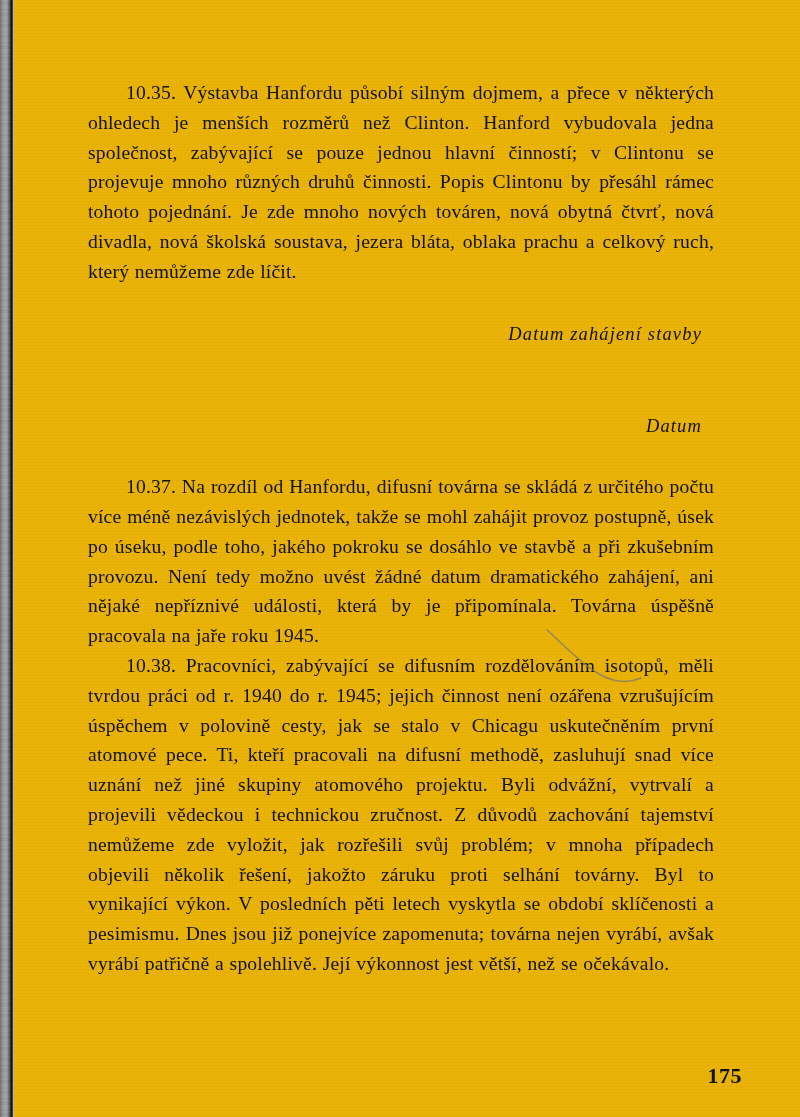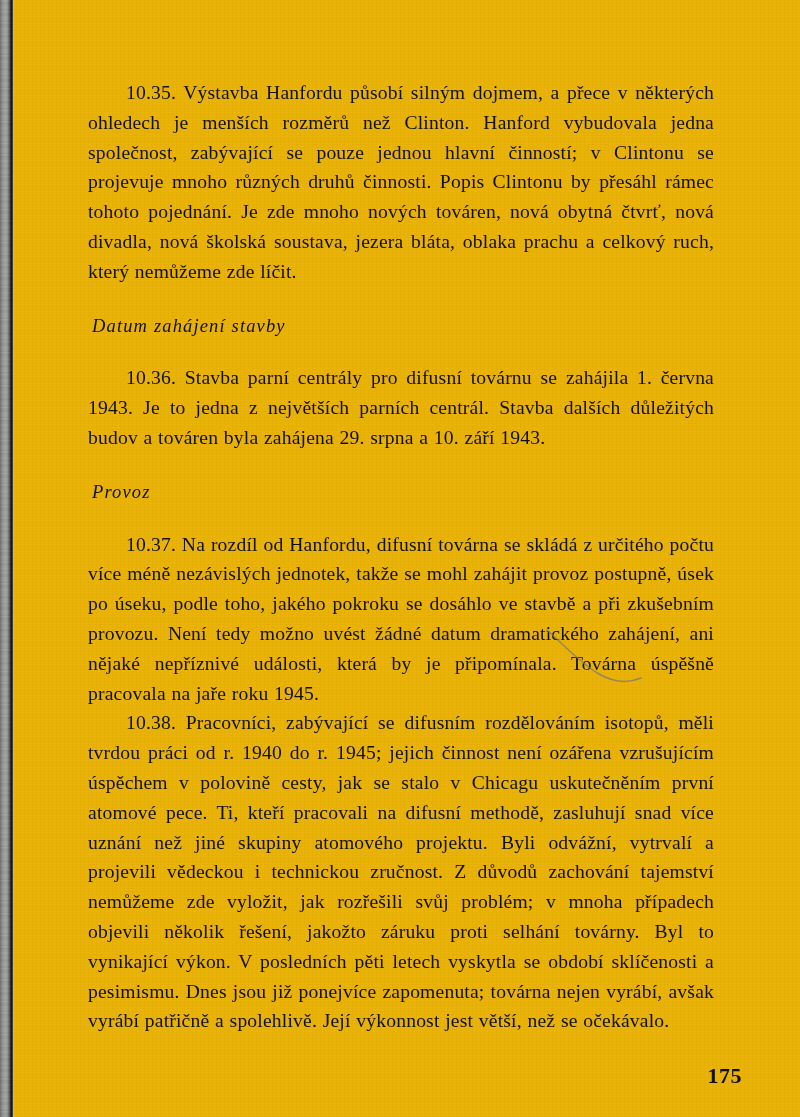--- a/index.html
+++ b/index.html
@@ -65,22 +65,22 @@
     line-height: 29.8px;
     letter-spacing: .18px;
     word-spacing: .6px;
     -webkit-font-smoothing: none;
   }
   p.para.indent {
     text-indent: 38px;
   }
 
   h2.section-heading {
-    margin: 4px;
-    text-align: left;
+    margin: 12px;
+    text-align: right;
     font-style: italic;
     font-weight: normal;
     font-size: 18.5px;
     line-height: 29.8px;
     letter-spacing: 1.15px;
   }
 
   .gap-before-heading { height: 21px; }
   .gap-after-heading  { height: 18px; }
 
@@ -129,25 +129,24 @@
     <div style="height:78px"></div>
 
     <p class="para indent">10.35. Výstavba Hanfordu působí silným dojmem, a přece v některých ohledech je menších rozměrů než Clinton. Hanford vybudovala jedna společnost, zabývající se pouze jednou hlavní činností; v Clintonu se projevuje mnoho různých druhů činnosti. Popis Clintonu by přesáhl rámec tohoto pojednání. Je zde mnoho nových továren, nová obytná čtvrť, nová divadla, nová školská soustava, jezera bláta, oblaka prachu a celkový ruch, který nemůžeme zde líčit.</p>
 
     <div class="gap-before-heading"></div>
 
     <h2 class="section-heading">Datum zahájení stavby</h2>
 
     <div class="gap-after-heading"></div>
 
-    <p class="para indent">10.36. Stavba parní centrály pro difusní továrnu se zahájila 1. června 1943. Je to jedna z největších parních centrál. Stavba dalších důležitých budov a továren byla zahájena 29. srpna a 10. září 1943.</p>
 
     <div class="gap-before-heading"></div>
 
-    <h2 class="section-heading">Provoz</h2>
+    <h2 class="section-heading">Datum</h2>
 
     <div class="gap-after-heading"></div>
 
     <p class="para indent">10.37. Na rozdíl od Hanfordu, difusní továrna se skládá z určitého počtu více méně nezávislých jednotek, takže se mohl zahájit provoz postupně, úsek po úseku, podle toho, jakého pokroku se dosáhlo ve stavbě a při zkušebním provozu. Není tedy možno uvést žádné datum dramatického zahájení, ani nějaké nepříznivé události, která by je připomínala. Továrna úspěšně pracovala na jaře roku 1945.</p>
 
     <p class="para indent">10.38. Pracovníci, zabývající se difusním rozdělováním isotopů, měli tvrdou práci od r. 1940 do r. 1945; jejich činnost není ozářena vzrušujícím úspěchem v polovině cesty, jak se stalo v Chicagu uskutečněním první atomové pece. Ti, kteří pracovali na difusní methodě, zasluhují snad více uznání než jiné skupiny atomového projektu. Byli odvážní, vytrvalí a projevili vědeckou i technickou zručnost. Z důvodů zachování tajemství nemůžeme zde vyložit, jak rozřešili svůj problém; v mnoha případech objevili několik řešení, jakožto záruku proti selhání továrny. Byl to vynikající výkon. V posledních pěti letech vyskytla se období sklíčenosti a pesimismu. Dnes jsou již ponejvíce zapomenuta; továrna nejen vyrábí, avšak vyrábí patřičně a spolehlivě. Její výkonnost jest větší, než se očekávalo.</p>
 
   </div>
 
   <div class="pen-mark">

